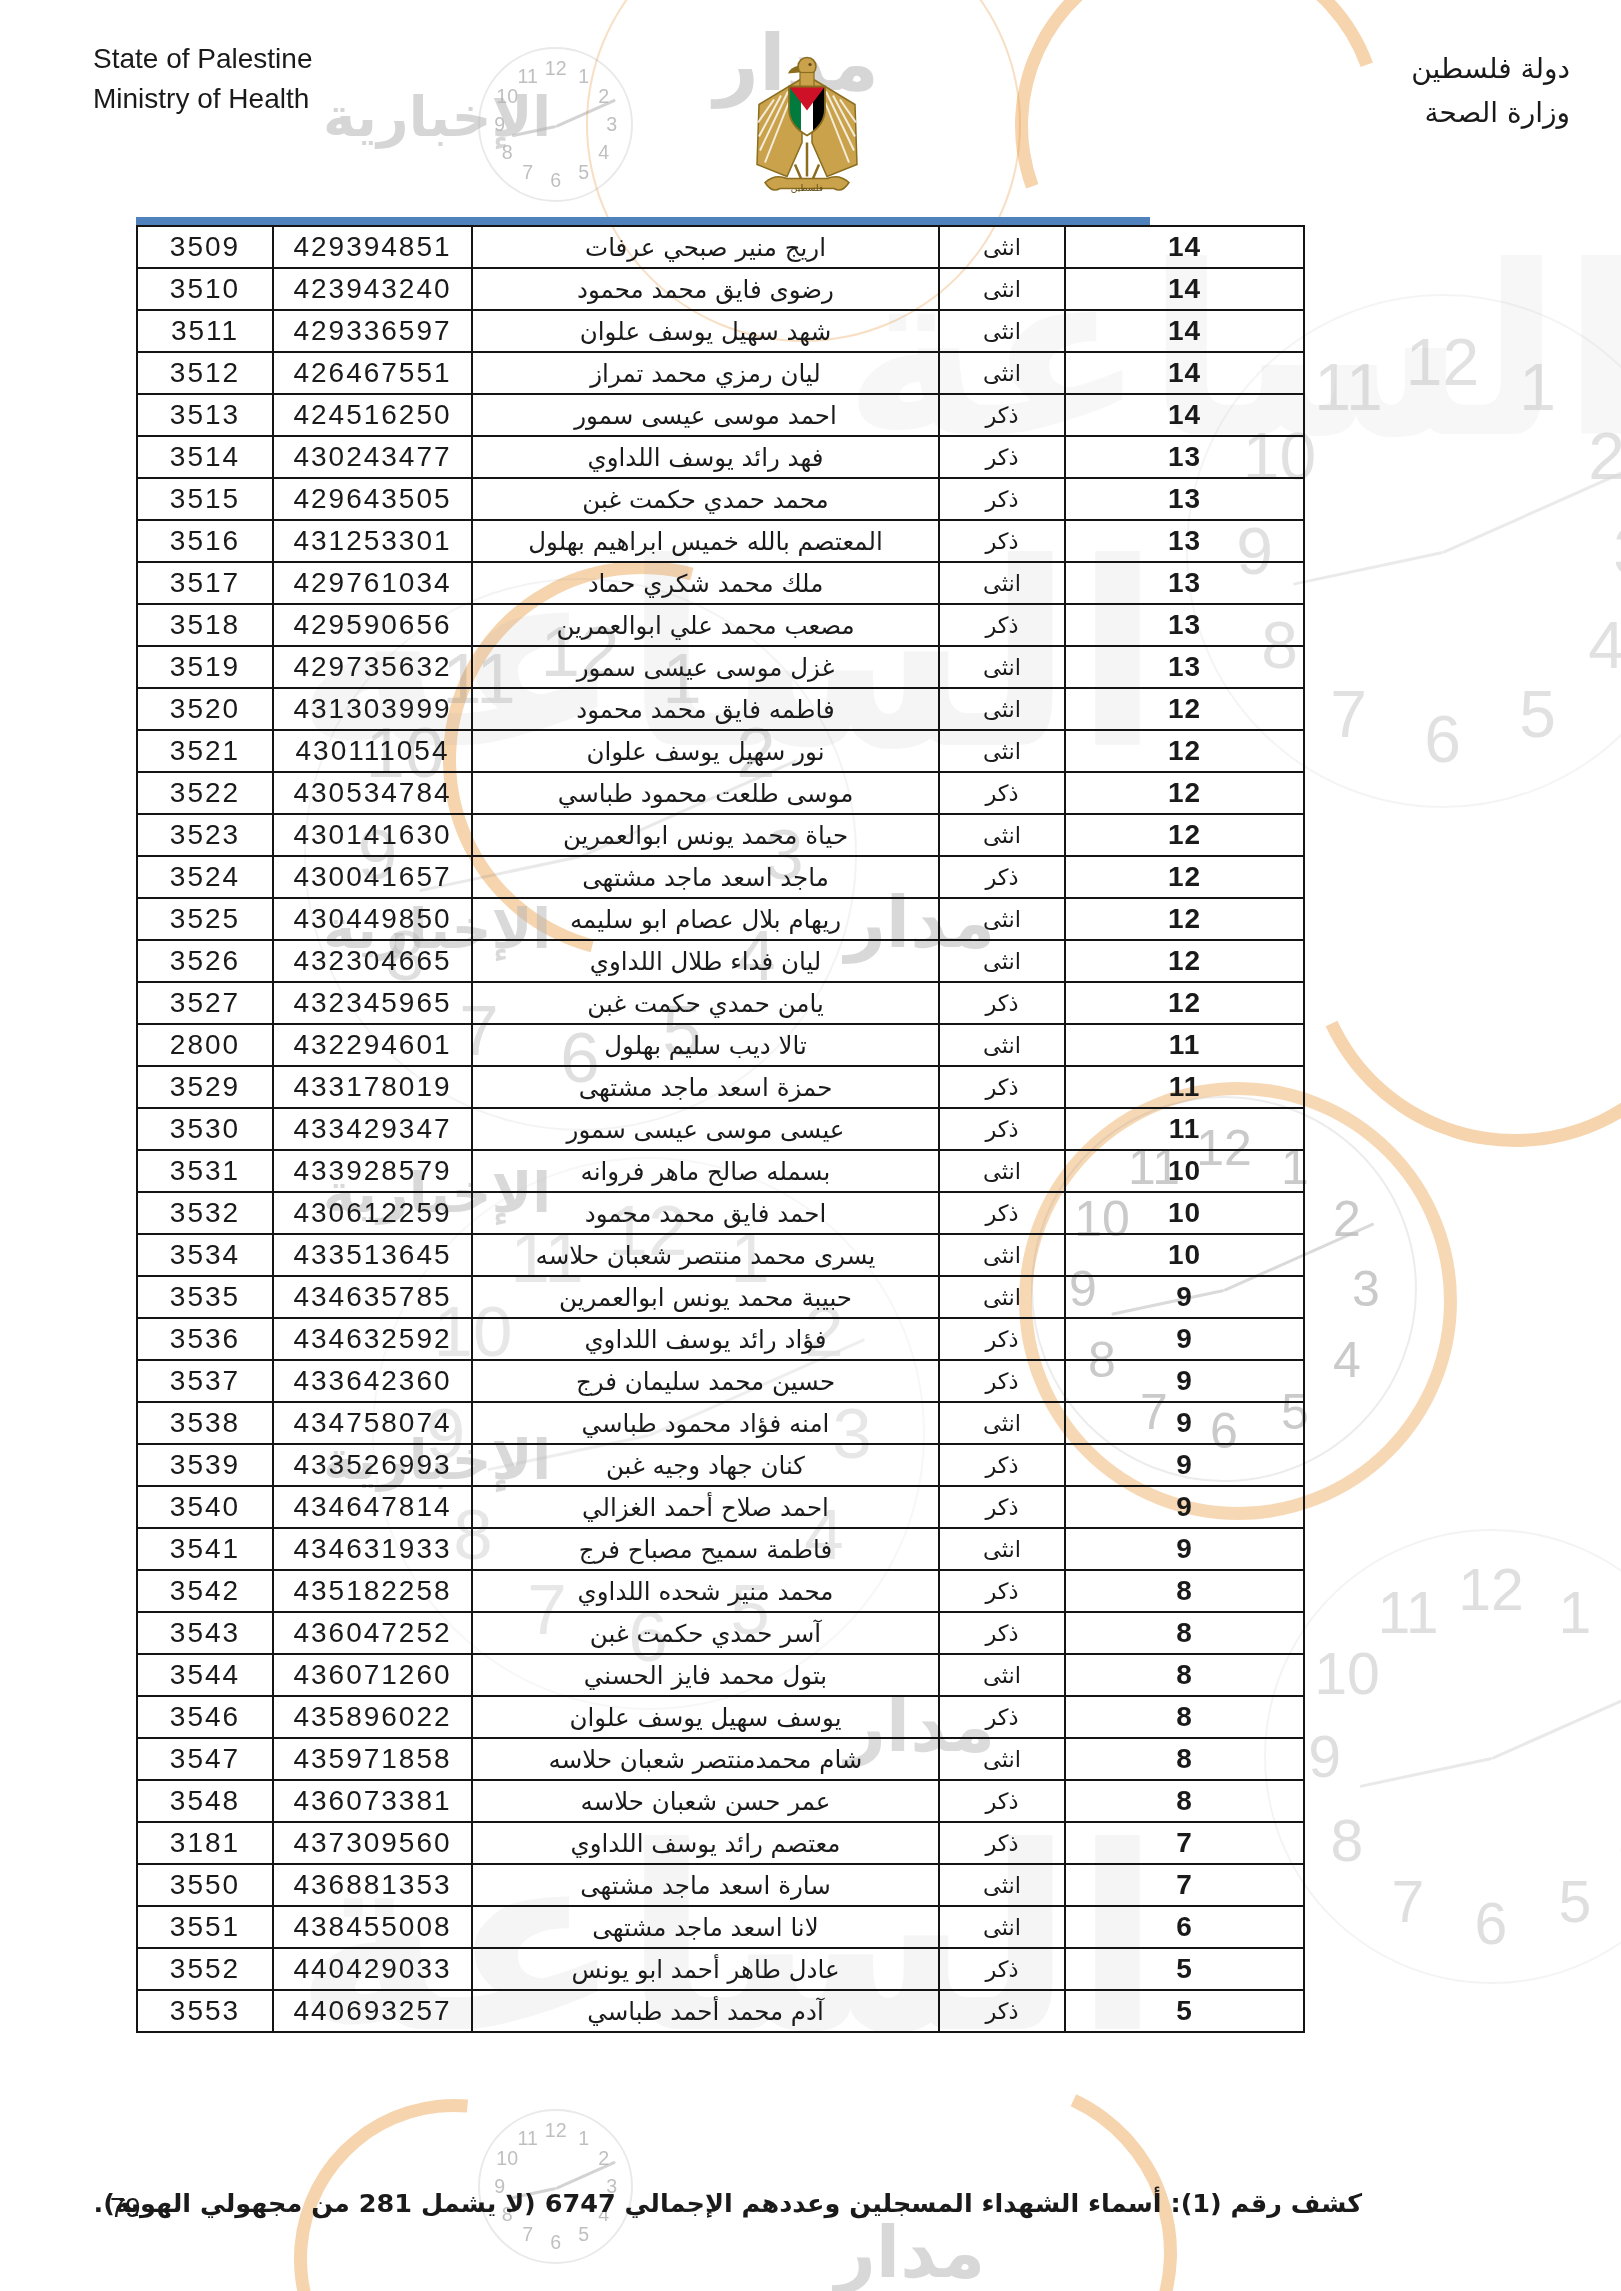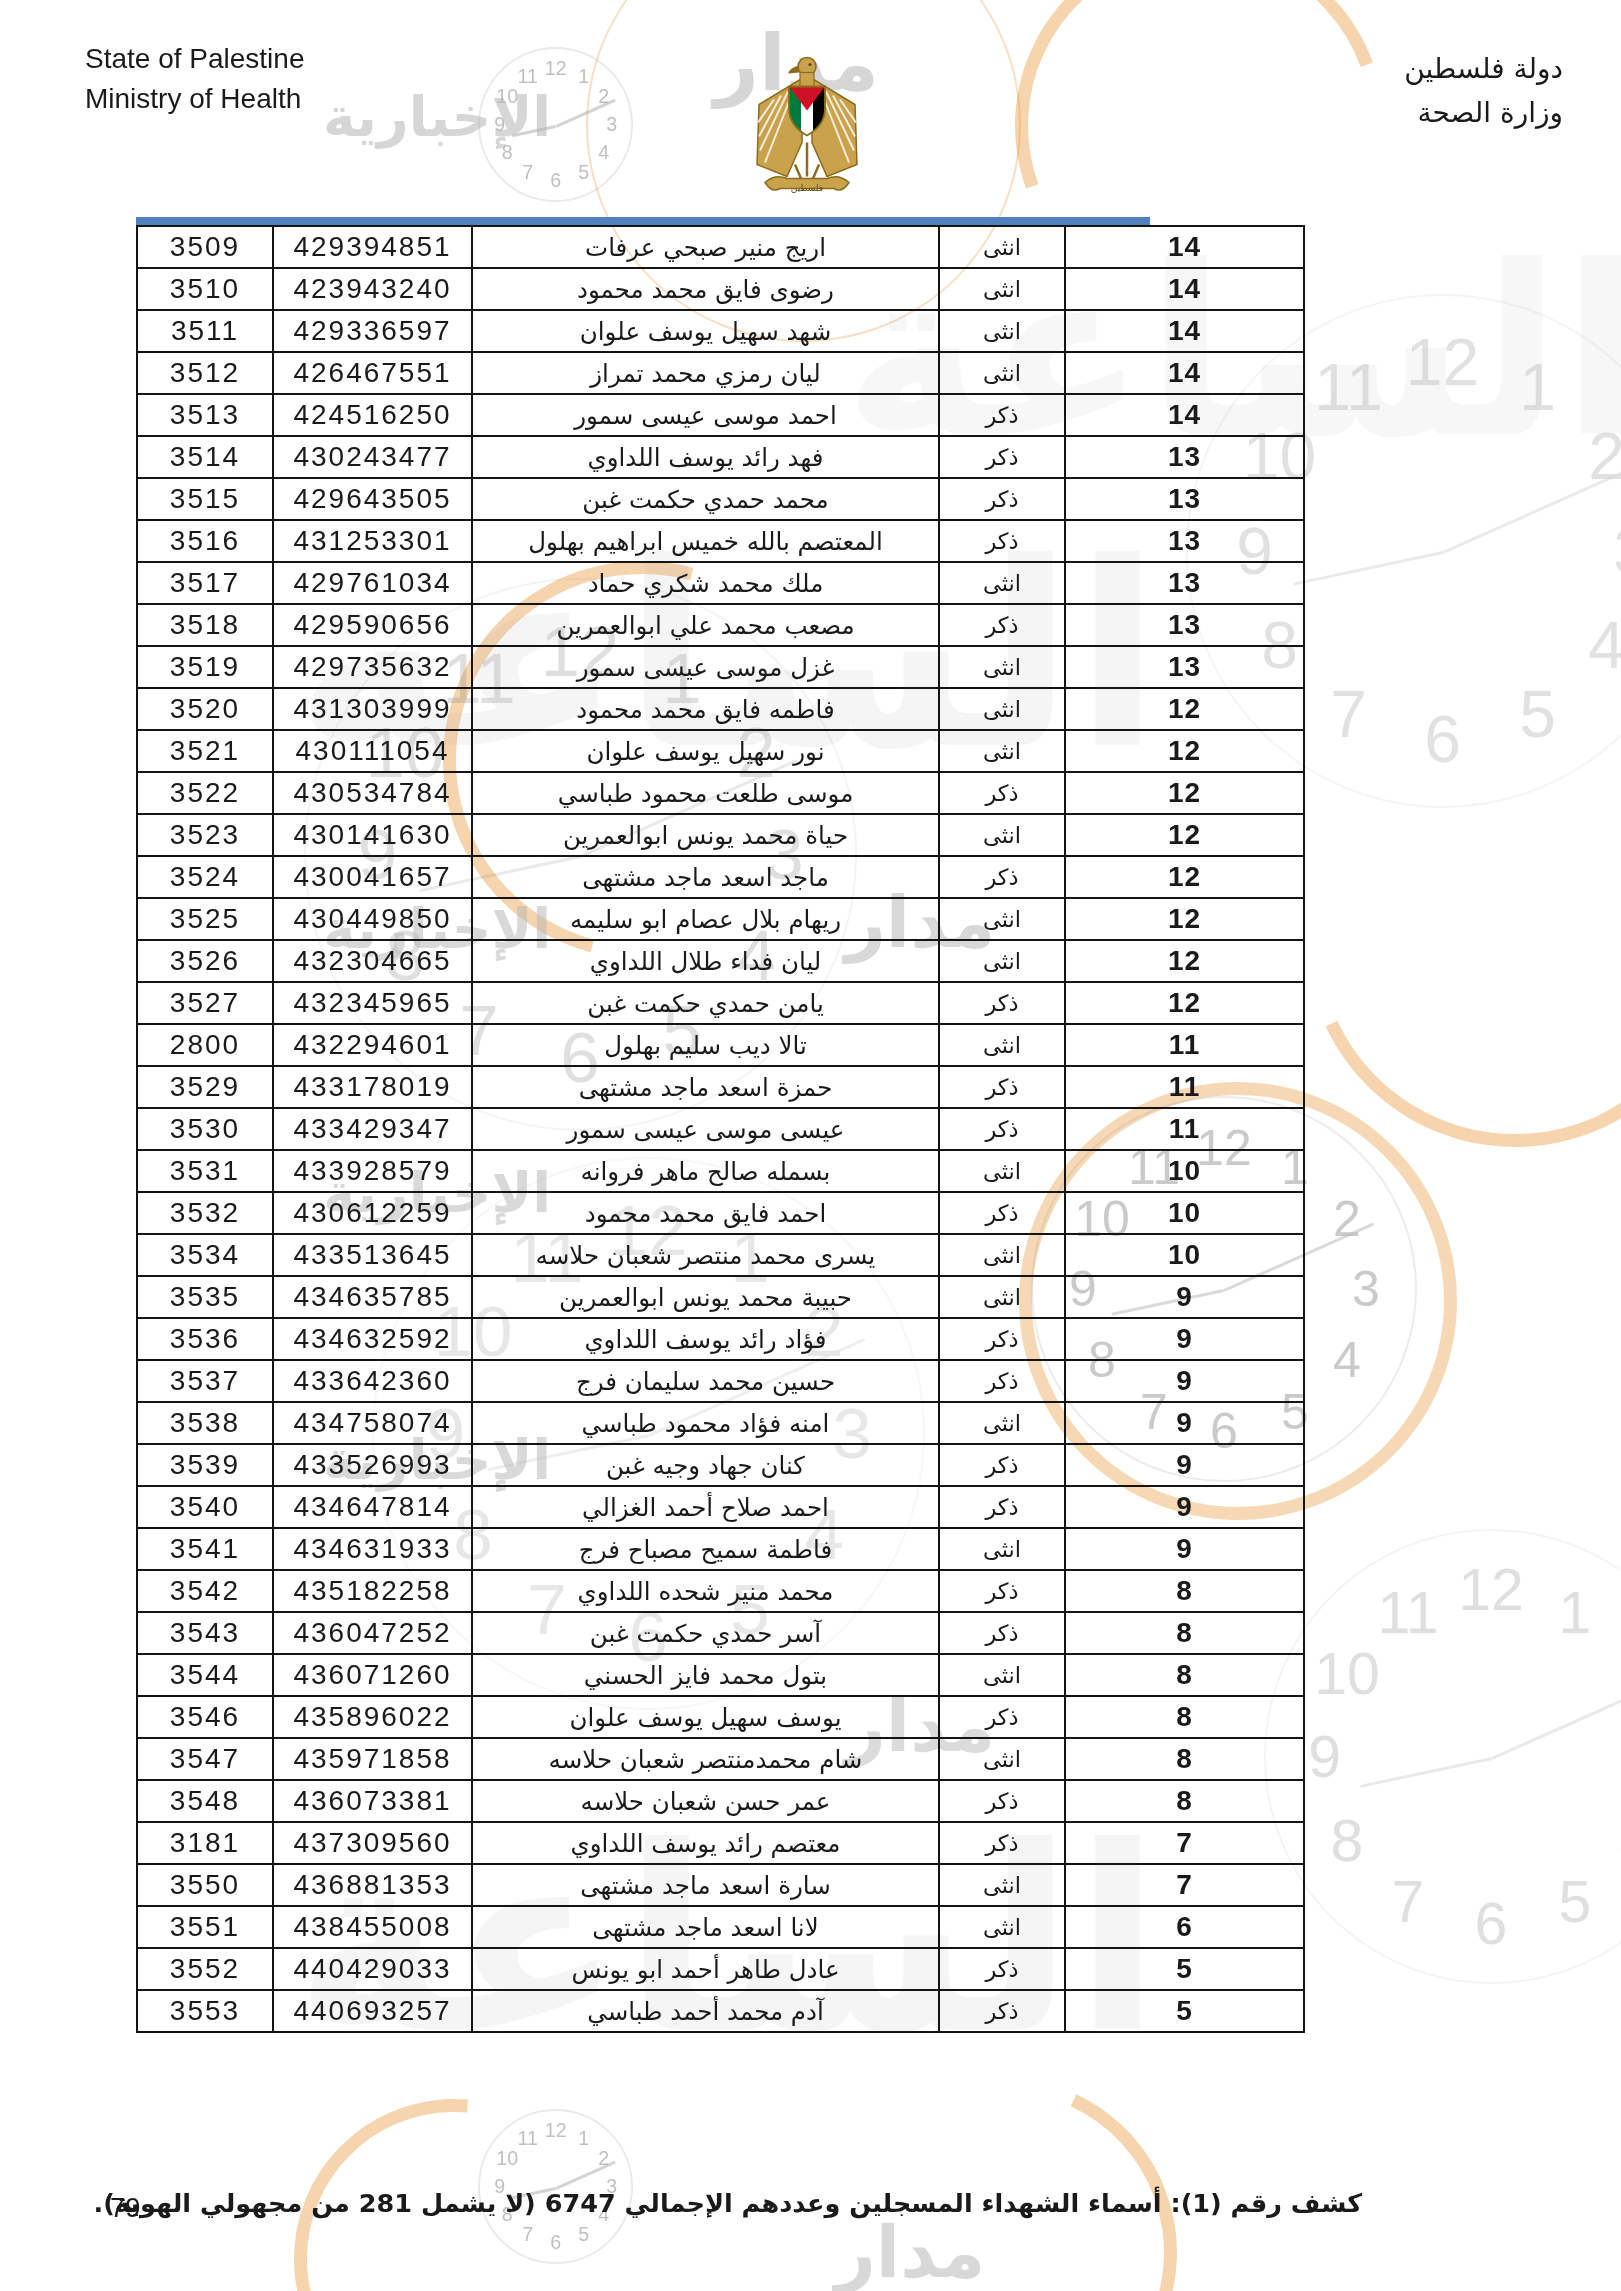--- a/index.html
+++ b/index.html
@@ -18,22 +18,22 @@
   .wm-num{position:absolute;display:flex;align-items:center;justify-content:center;
     color:rgba(130,130,130,.85);font-family:"Liberation Sans",sans-serif;}
   .wm-hand{position:absolute;left:50%;top:50%;transform-origin:0 50%;
     background:rgba(120,120,120,.55);height:2.9px;border-radius:2px;}
   .wm-hand.hour{width:30%;transform:rotate(168deg);}
   .wm-hand.minute{width:43%;transform:rotate(-24deg);}
   .wm-word{position:absolute;font-family:"DejaVu Sans",sans-serif;font-weight:bold;
     color:#9a9a9a;direction:rtl;white-space:nowrap;line-height:1;}
   .wm-word.big{color:#b5b5b5;}
   
-  .hdr-en{position:absolute;left:85px;top:39px;font-size:28px;line-height:40px;z-index:4;}
-  .hdr-ar{position:absolute;right:58px;top:47px;font-size:28px;line-height:44px;text-align:right;
+  .hdr-en{position:absolute;left:93px;top:39px;font-size:28px;line-height:40px;z-index:4;}
+  .hdr-ar{position:absolute;right:51px;top:47px;font-size:28px;line-height:44px;text-align:right;
     direction:rtl;font-family:"DejaVu Sans",sans-serif;z-index:4;}
   .emblem{position:absolute;left:747px;top:45px;width:120px;height:155px;z-index:3;}
   .accent-line{position:absolute;left:136px;top:217px;width:1014px;height:7.8px;
     z-index:4;}
   
   table.records{
     position:absolute;left:136px;top:225px;width:1167px;z-index:2;
     border-collapse:collapse;table-layout:fixed;background:transparent;
   }
   table.records td{

